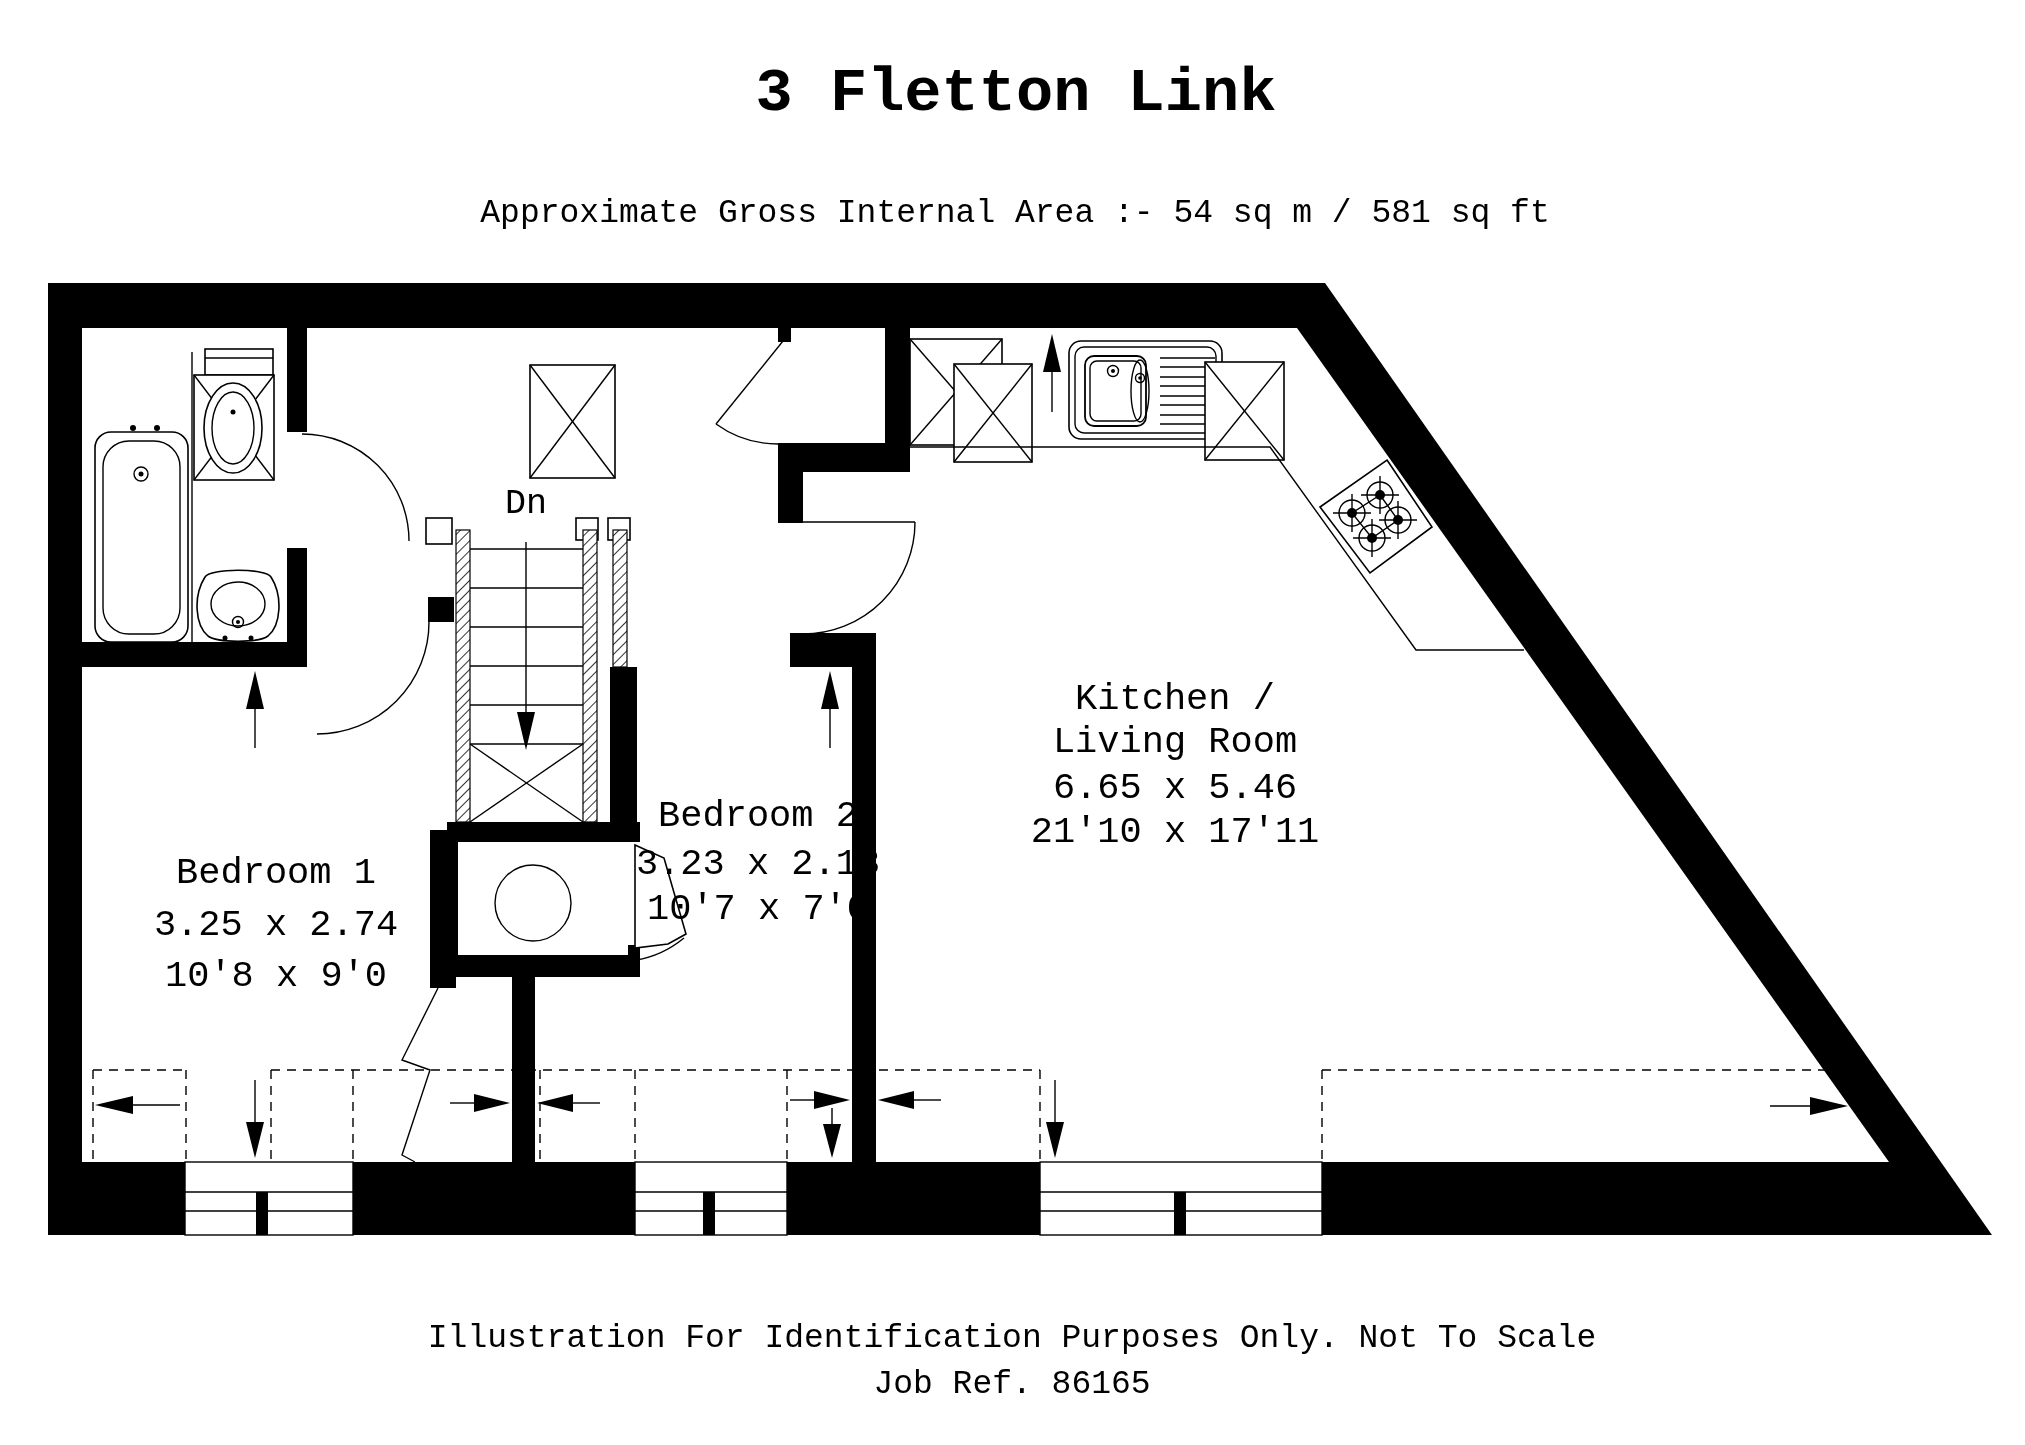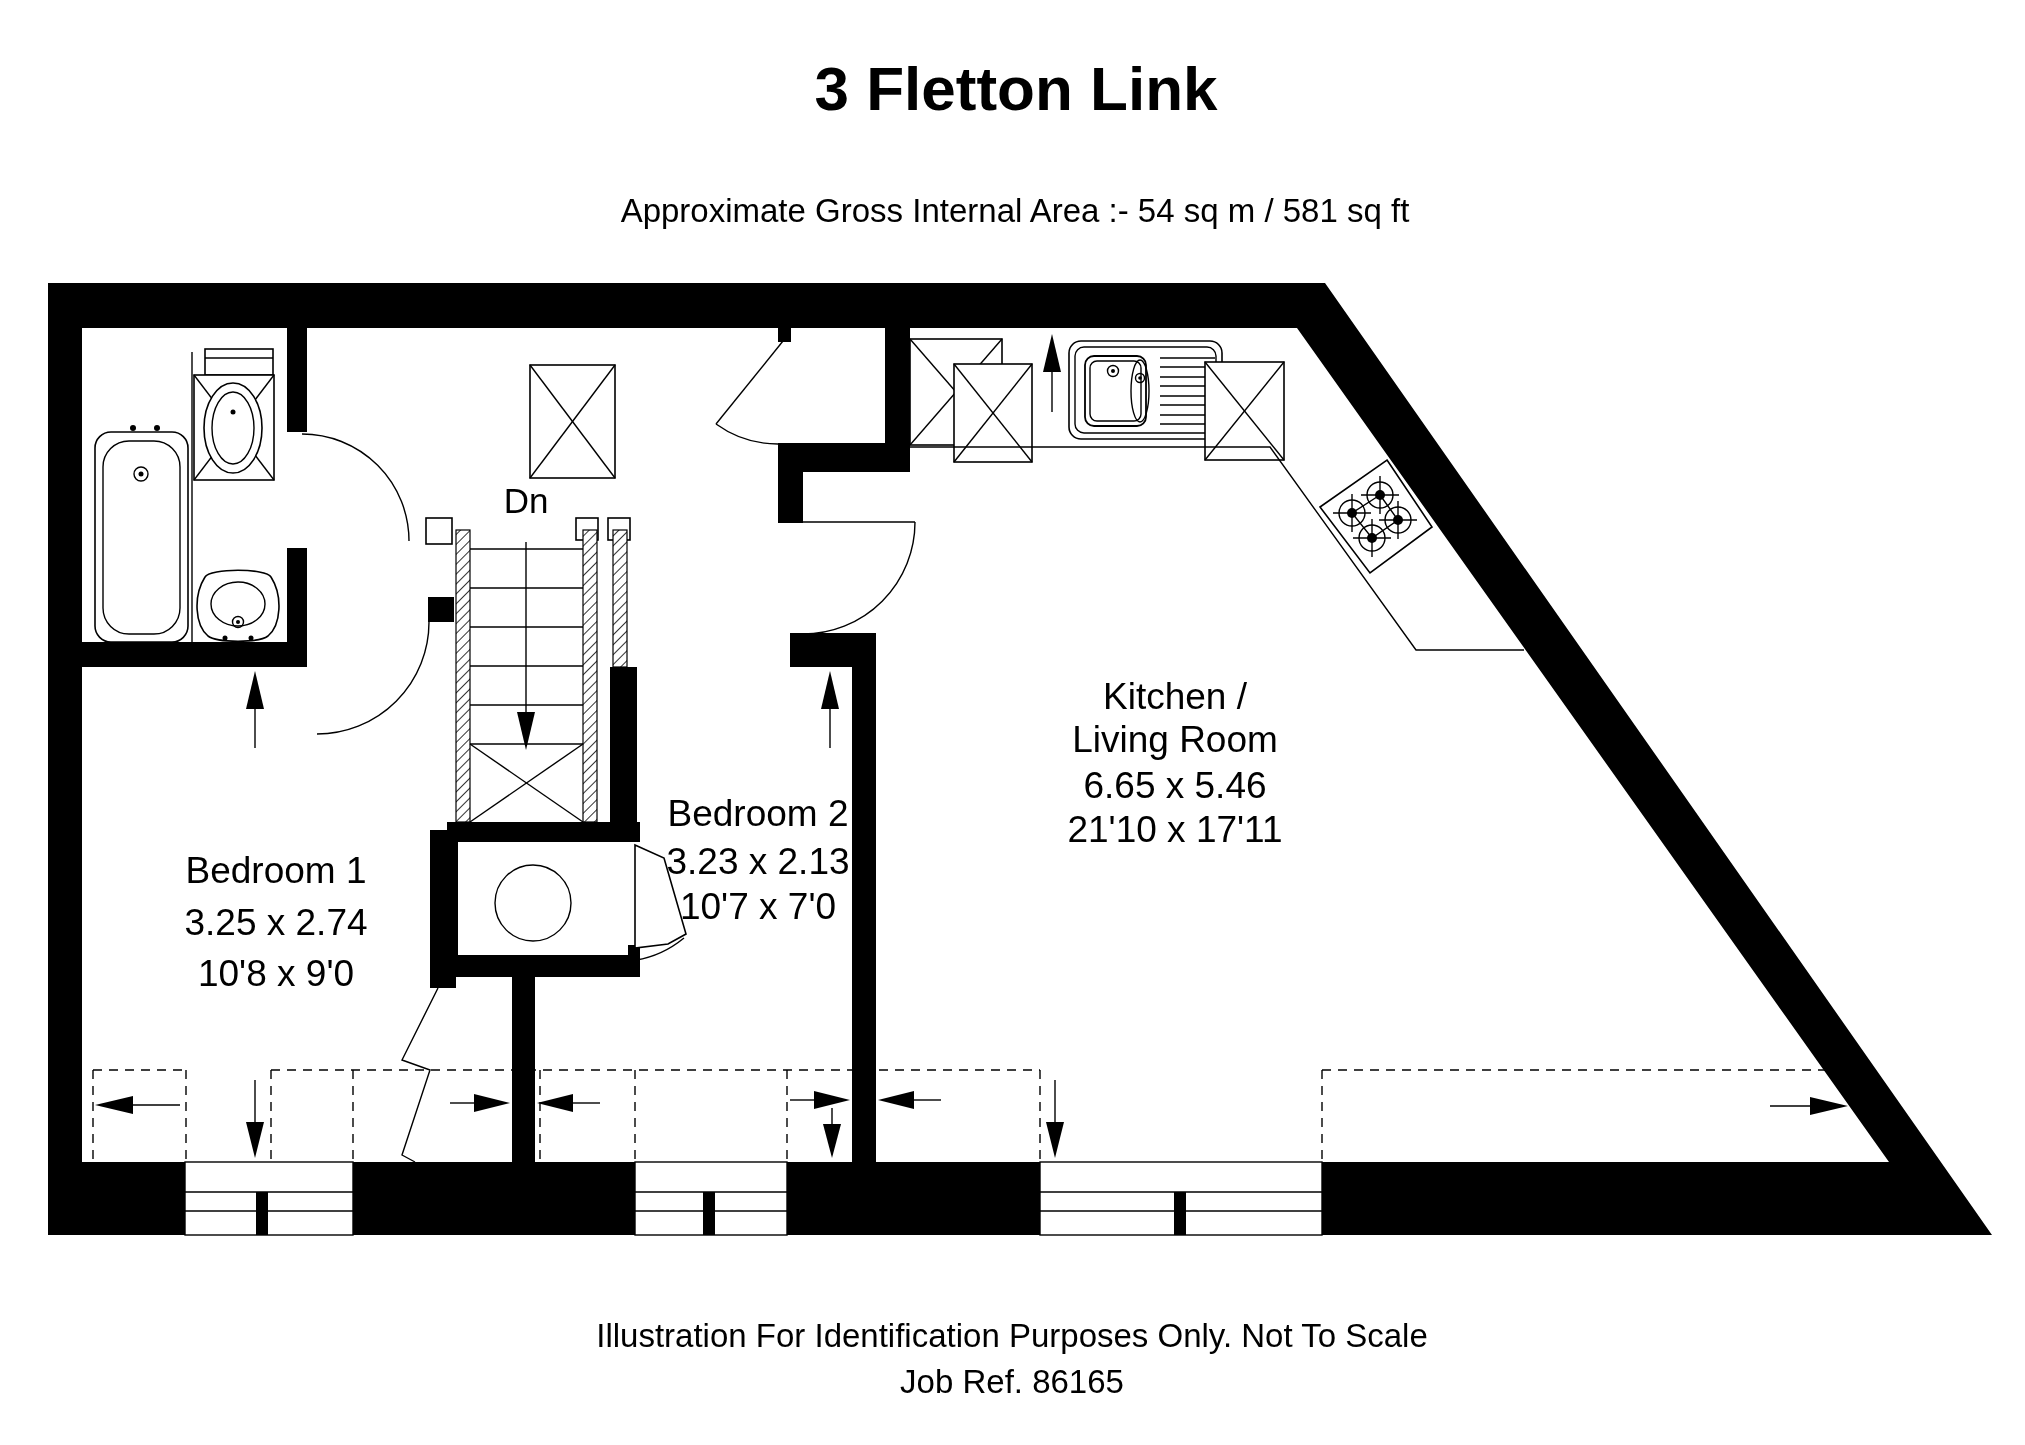--- a/index.html
+++ b/index.html
@@ -1,17 +1,17 @@
 <!DOCTYPE html>
 <html><head>
 <meta charset="utf-8">
 <style>
   html,body{margin:0;padding:0;background:#888;}
   .page{position:relative;width:2025px;height:1445px;background:#ffffff;margin:0 auto;
-        font-family:Liberation Sans, sans-serif;overflow:hidden;}
+        font-family:Liberation Mono, monospace;overflow:hidden;}
   svg{display:block;width:2025px;height:1445px;}
   .t-title{font-size:62px;font-weight:bold;fill:#000;}
   .t-sub{font-size:33px;fill:#000;}
   .t-room{font-size:37px;fill:#000;}
   .t-dn{font-size:35px;fill:#000;}
   .t-foot{font-size:33px;fill:#000;}
   .thin{stroke:#000;stroke-width:1.4;fill:none;}
   .thin2{stroke:#000;stroke-width:1.8;fill:none;}
   .wbox{fill:#fff;stroke:#000;stroke-width:1.6;}
   .dash{stroke:#000;stroke-width:1.4;fill:none;stroke-dasharray:9 7;}

